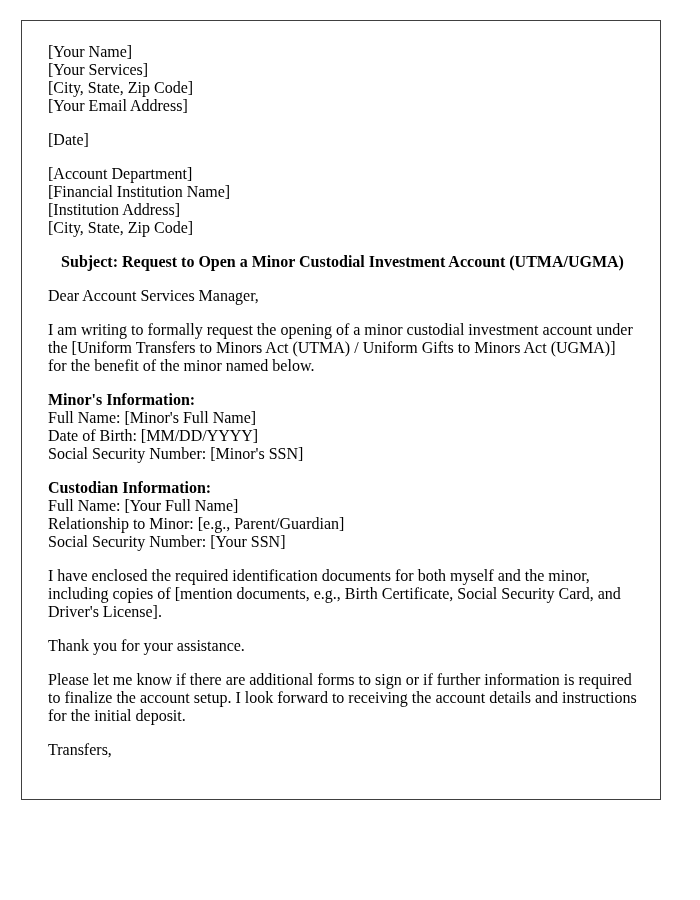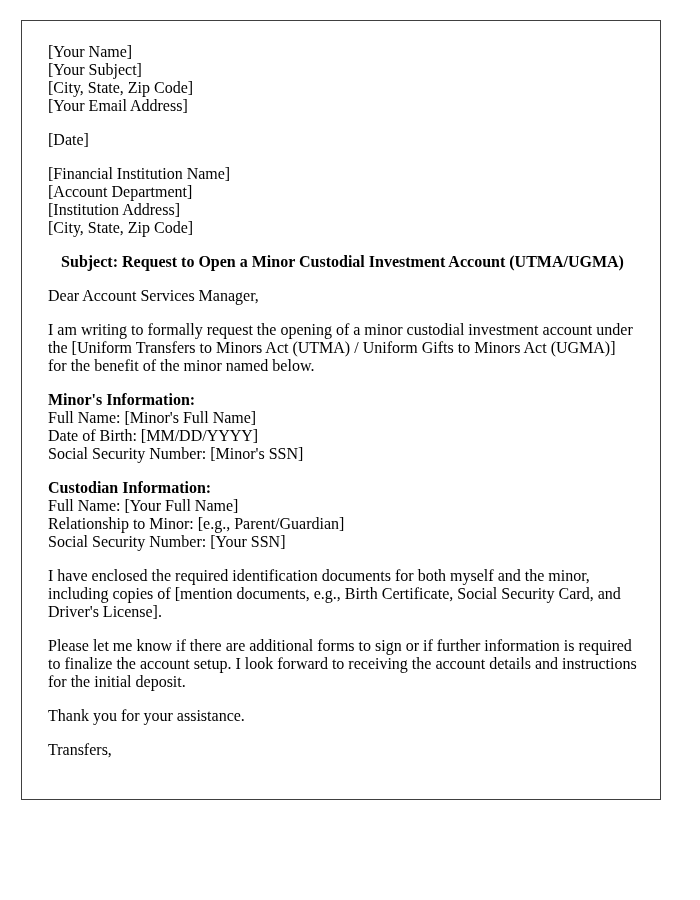--- a/index.html
+++ b/index.html
@@ -42,30 +42,30 @@
     text-align: center;
   }
 </style>
 </head>
 <body>
 
 <div class="letter-frame">
 
   <p>
     <span class="line">[Your Name]</span>
-    <span class="line">[Your Subject]</span>
+    <span class="line">[Your Services]</span>
     <span class="line">[City, State, Zip Code]</span>
     <span class="line">[Your Email Address]</span>
   </p>
 
   <p>[Date]</p>
 
   <p>
+    <span class="line">[Account Department]</span>
     <span class="line">[Financial Institution Name]</span>
-    <span class="line">[Account Department]</span>
     <span class="line">[Institution Address]</span>
     <span class="line">[City, State, Zip Code]</span>
   </p>
 
   <p class="bold">Subject: Request to Open a Minor Custodial Investment Account (UTMA/UGMA)</p>
 
   <p>Dear Account Services Manager,</p>
 
   <p>I am writing to formally request the opening of a minor custodial investment account under the [Uniform Transfers to Minors Act (UTMA) / Uniform Gifts to Minors Act (UGMA)] for the benefit of the minor named below.</p>
 
@@ -78,19 +78,19 @@
 
   <p>
     <strong class="line">Custodian Information:</strong>
     <span class="line">Full Name: [Your Full Name]</span>
     <span class="line">Relationship to Minor: [e.g., Parent/Guardian]</span>
     <span class="line">Social Security Number: [Your SSN]</span>
   </p>
 
   <p>I have enclosed the required identification documents for both myself and the minor, including copies of [mention documents, e.g., Birth Certificate, Social Security Card, and Driver's License].</p>
 
+  <p>Thank you for your assistance.</p>
+
   <p>Please let me know if there are additional forms to sign or if further information is required to finalize the account setup. I look forward to receiving the account details and instructions for the initial deposit.</p>
-
-  <p>Thank you for your assistance.</p>
 
   <p>Transfers,</p>
 
 </div>
 
 </body></html>

